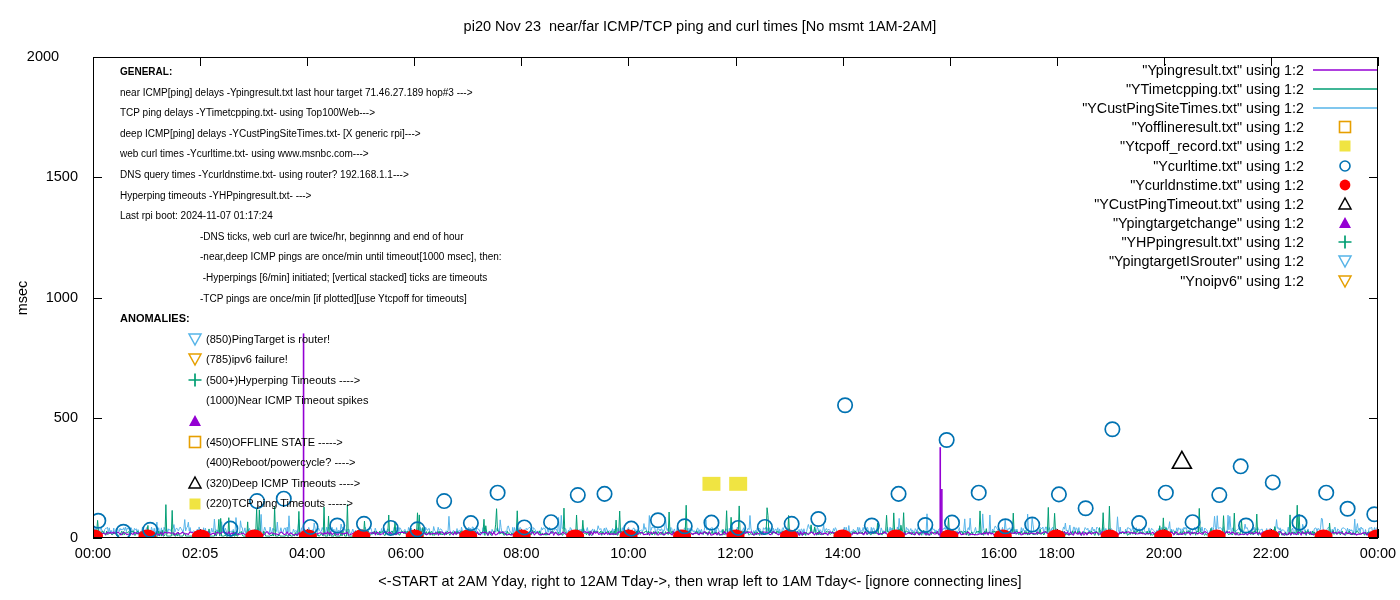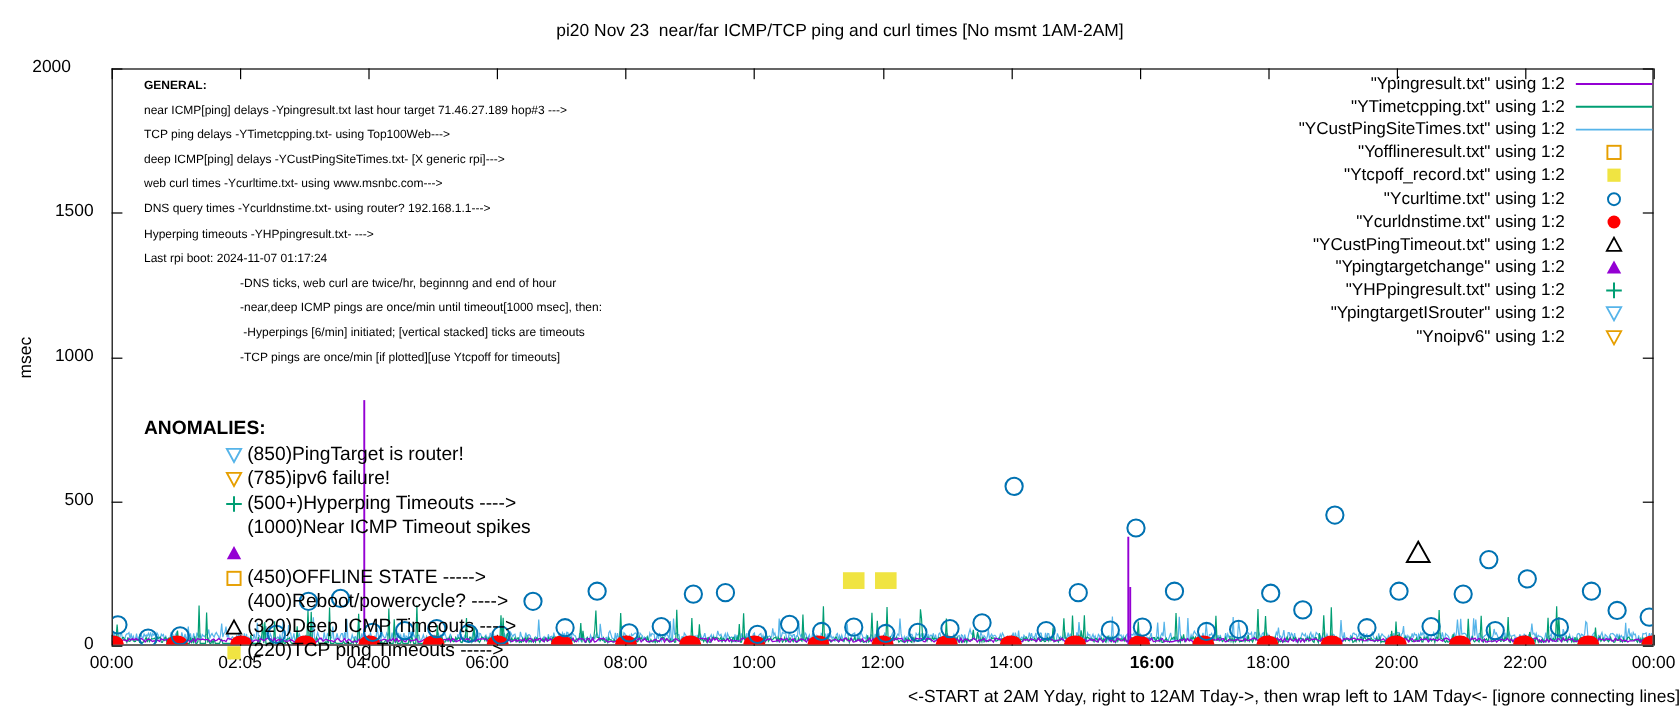--- a/index.html
+++ b/index.html
@@ -18,35 +18,35 @@
   .ytick-label{position:absolute;text-align:right;font-size:14.5px;width:70px;}
   .ytick-mark{position:absolute;height:0;border-top:1.3px solid #000;width:9px;left:93px;}
   .ytick-mark.right{left:1369px;}
   #y-axis-title{position:absolute;left:-18px;top:290px;width:80px;text-align:center;font-size:14.5px;
                 transform:rotate(-90deg);transform-origin:center center;}
 
   
   .xtick-label{position:absolute;top:545px;font-size:14.5px;text-align:center;width:80px;}
   .xtick-mark{position:absolute;width:0;border-left:1.3px solid #000;height:9px;top:529px;}
   .xtick-mark.top{top:57px;}
-  #x-axis-title{position:absolute;left:0;top:573px;width:1400px;text-align:right;font-size:14.5px;}
+  #x-axis-title{position:absolute;left:0;top:573px;width:1400px;text-align:center;font-size:14.5px;}
 
   
   #legend{position:absolute;right:22px;top:60px;width:390px;}
   .legend-row{display:flex;align-items:center;justify-content:flex-end;height:19.2px;}
   .legend-label{font-size:14.3px;text-align:right;white-space:pre;}
   .legend-key{width:66px;height:19px;margin-left:8px;display:flex;align-items:center;justify-content:center;flex:none;}
 
   
   #general-block{position:absolute;left:120px;top:62px;font-size:10px;line-height:20.6px;}
   #general-block .hdr{font-weight:bold;}
   #general-block .indent{padding-left:80px;}
   .gline{white-space:pre;}
 
-  #anomalies-block{position:absolute;left:120px;top:308px;font-size:16px;line-height:20.6px;margin-top:40px;}
+  #anomalies-block{position:absolute;left:120px;top:308px;font-size:11px;line-height:20.6px;}
   #anomalies-block .hdr{font-weight:bold;}
   .anom-row{display:flex;align-items:center;height:20.6px;white-space:pre;}
   .anom-key{width:22px;height:18px;display:flex;align-items:center;justify-content:center;flex:none;margin-left:64px;}
   .anom-text{white-space:pre;}
 </style>
 </head>
 <body>
 
 <div class="root">
 
@@ -89,21 +89,21 @@
       <div class="xtick-mark top" style="left: 521.333px;"></div>
       <div class="xtick-label" style="left: 588.417px;">10:00</div>
       <div class="xtick-mark " style="left: 628.417px;"></div>
       <div class="xtick-mark top" style="left: 628.417px;"></div>
       <div class="xtick-label" style="left: 695.5px;">12:00</div>
       <div class="xtick-mark " style="left: 735.5px;"></div>
       <div class="xtick-mark top" style="left: 735.5px;"></div>
       <div class="xtick-label" style="left: 802.583px;">14:00</div>
       <div class="xtick-mark " style="left: 842.583px;"></div>
       <div class="xtick-mark top" style="left: 842.583px;"></div>
-      <div class="xtick-label" style="left: 920px; font-weight: bold;">16:00</div>
+      <div class="xtick-label" style="left: 959px;">16:00</div>
       <div class="xtick-mark " style="left: 949.667px;"></div>
       <div class="xtick-mark top" style="left: 949.667px;"></div>
       <div class="xtick-label" style="left: 1016.75px;">18:00</div>
       <div class="xtick-mark " style="left: 1056.75px;"></div>
       <div class="xtick-mark top" style="left: 1056.75px;"></div>
       <div class="xtick-label" style="left: 1123.83px;">20:00</div>
       <div class="xtick-mark " style="left: 1163.83px;"></div>
       <div class="xtick-mark top" style="left: 1163.83px;"></div>
       <div class="xtick-label" style="left: 1230.92px;">22:00</div>
       <div class="xtick-mark " style="left: 1270.92px;"></div>

